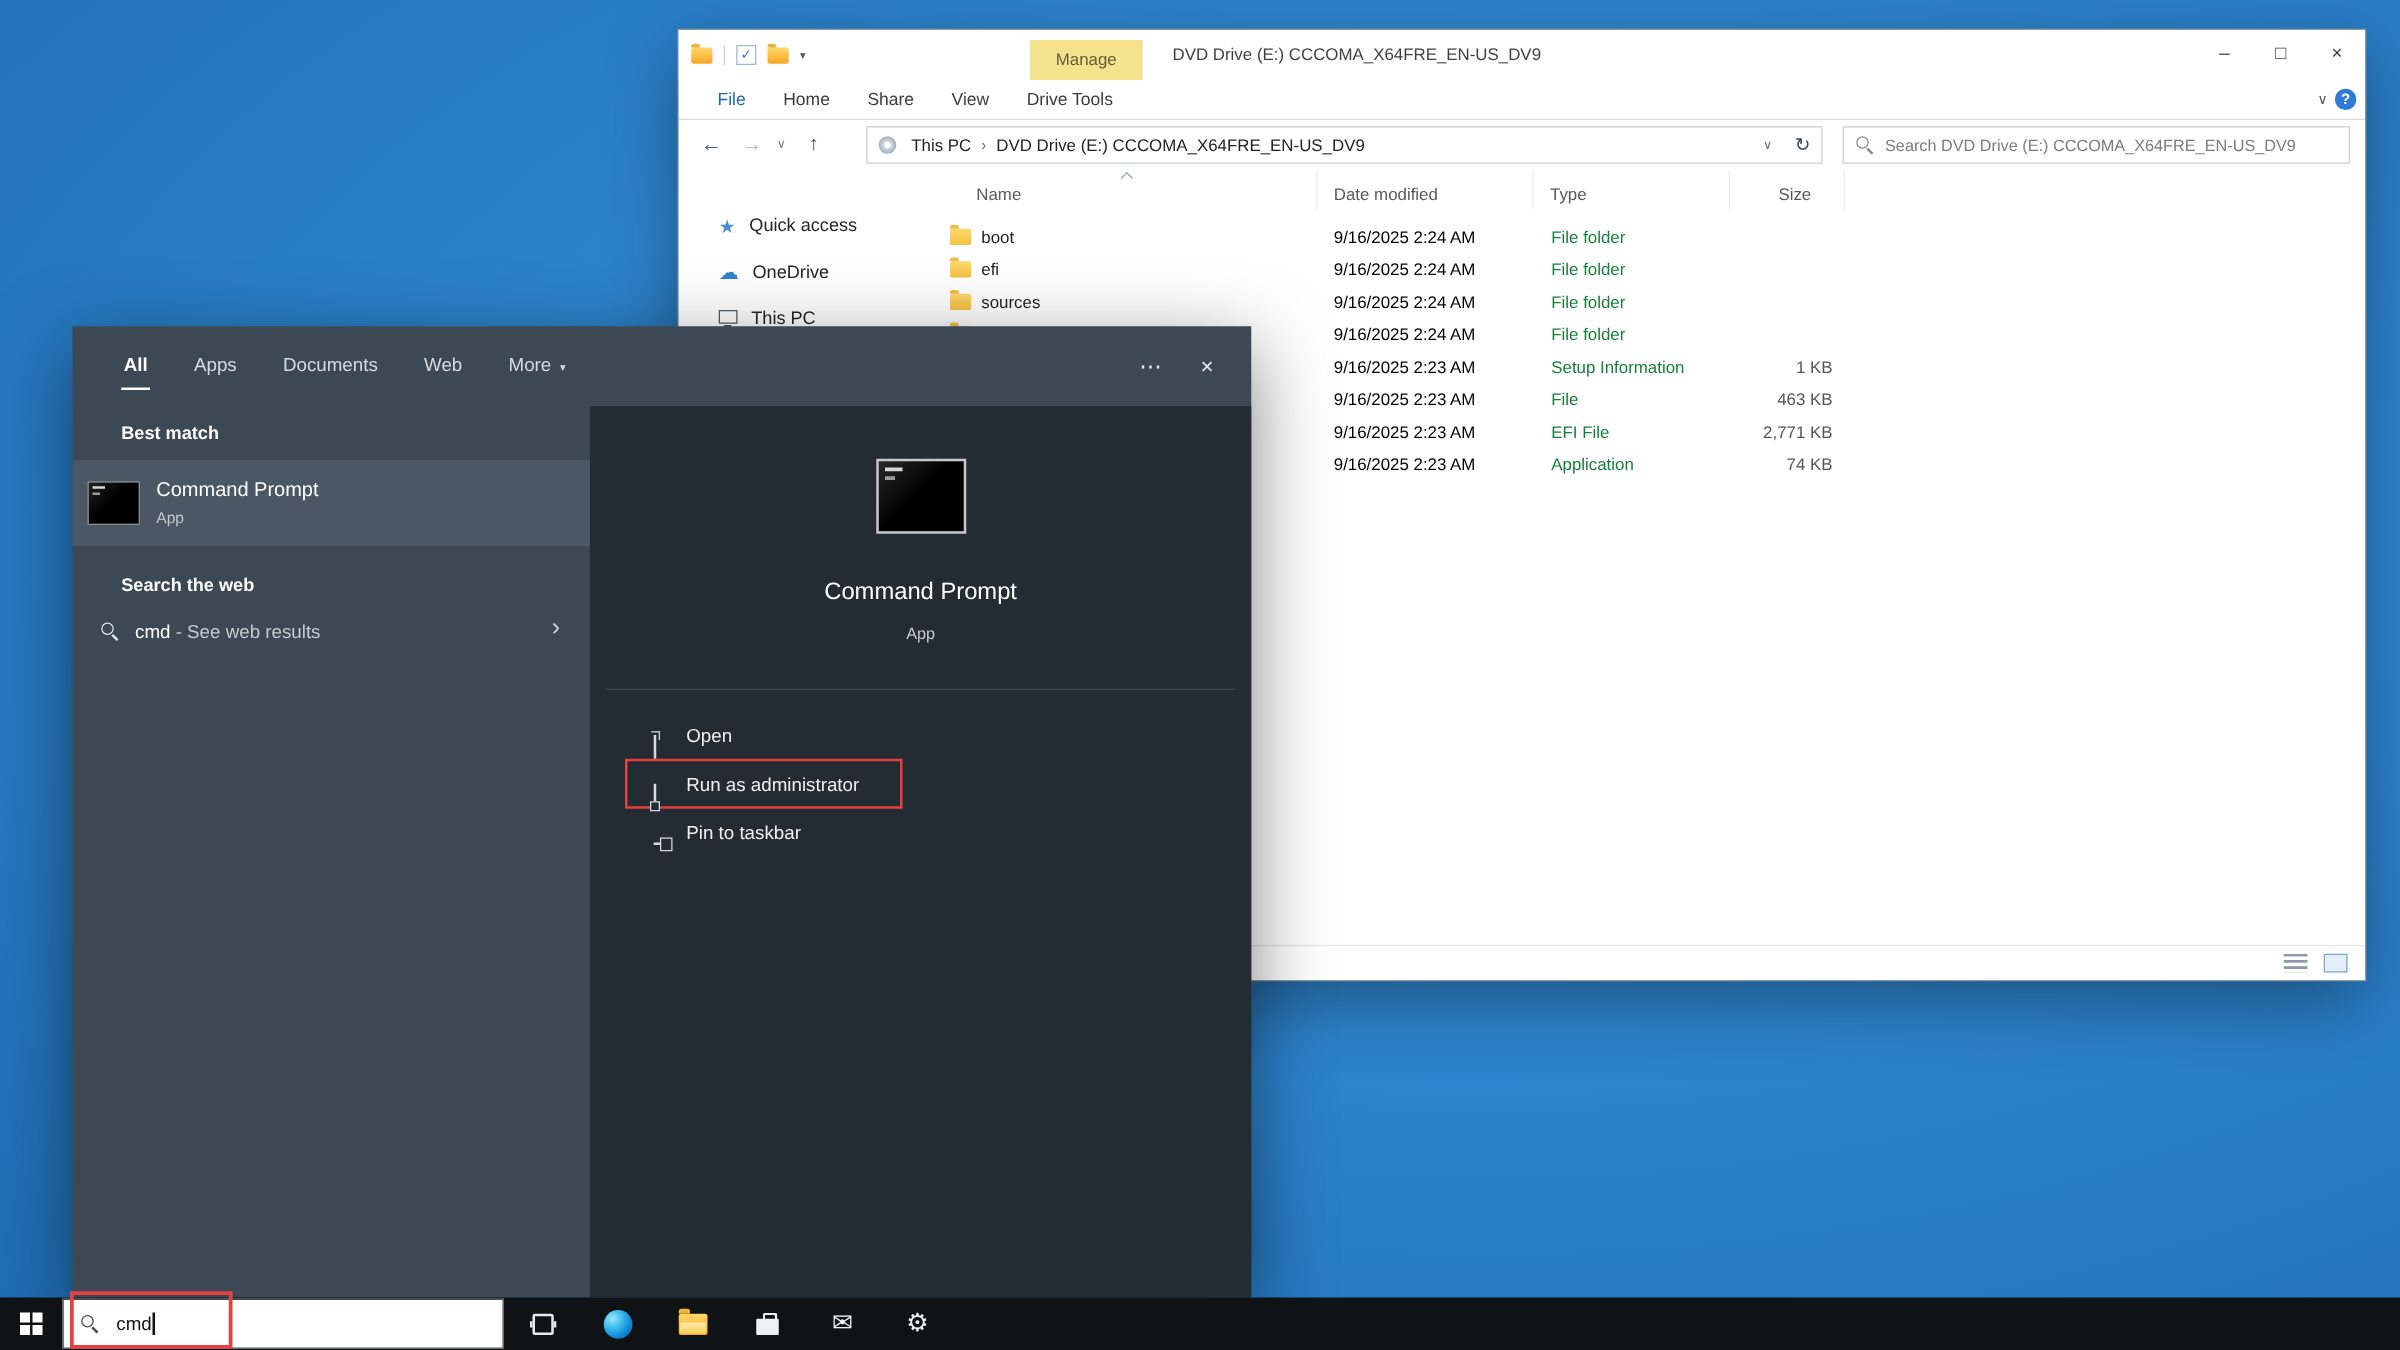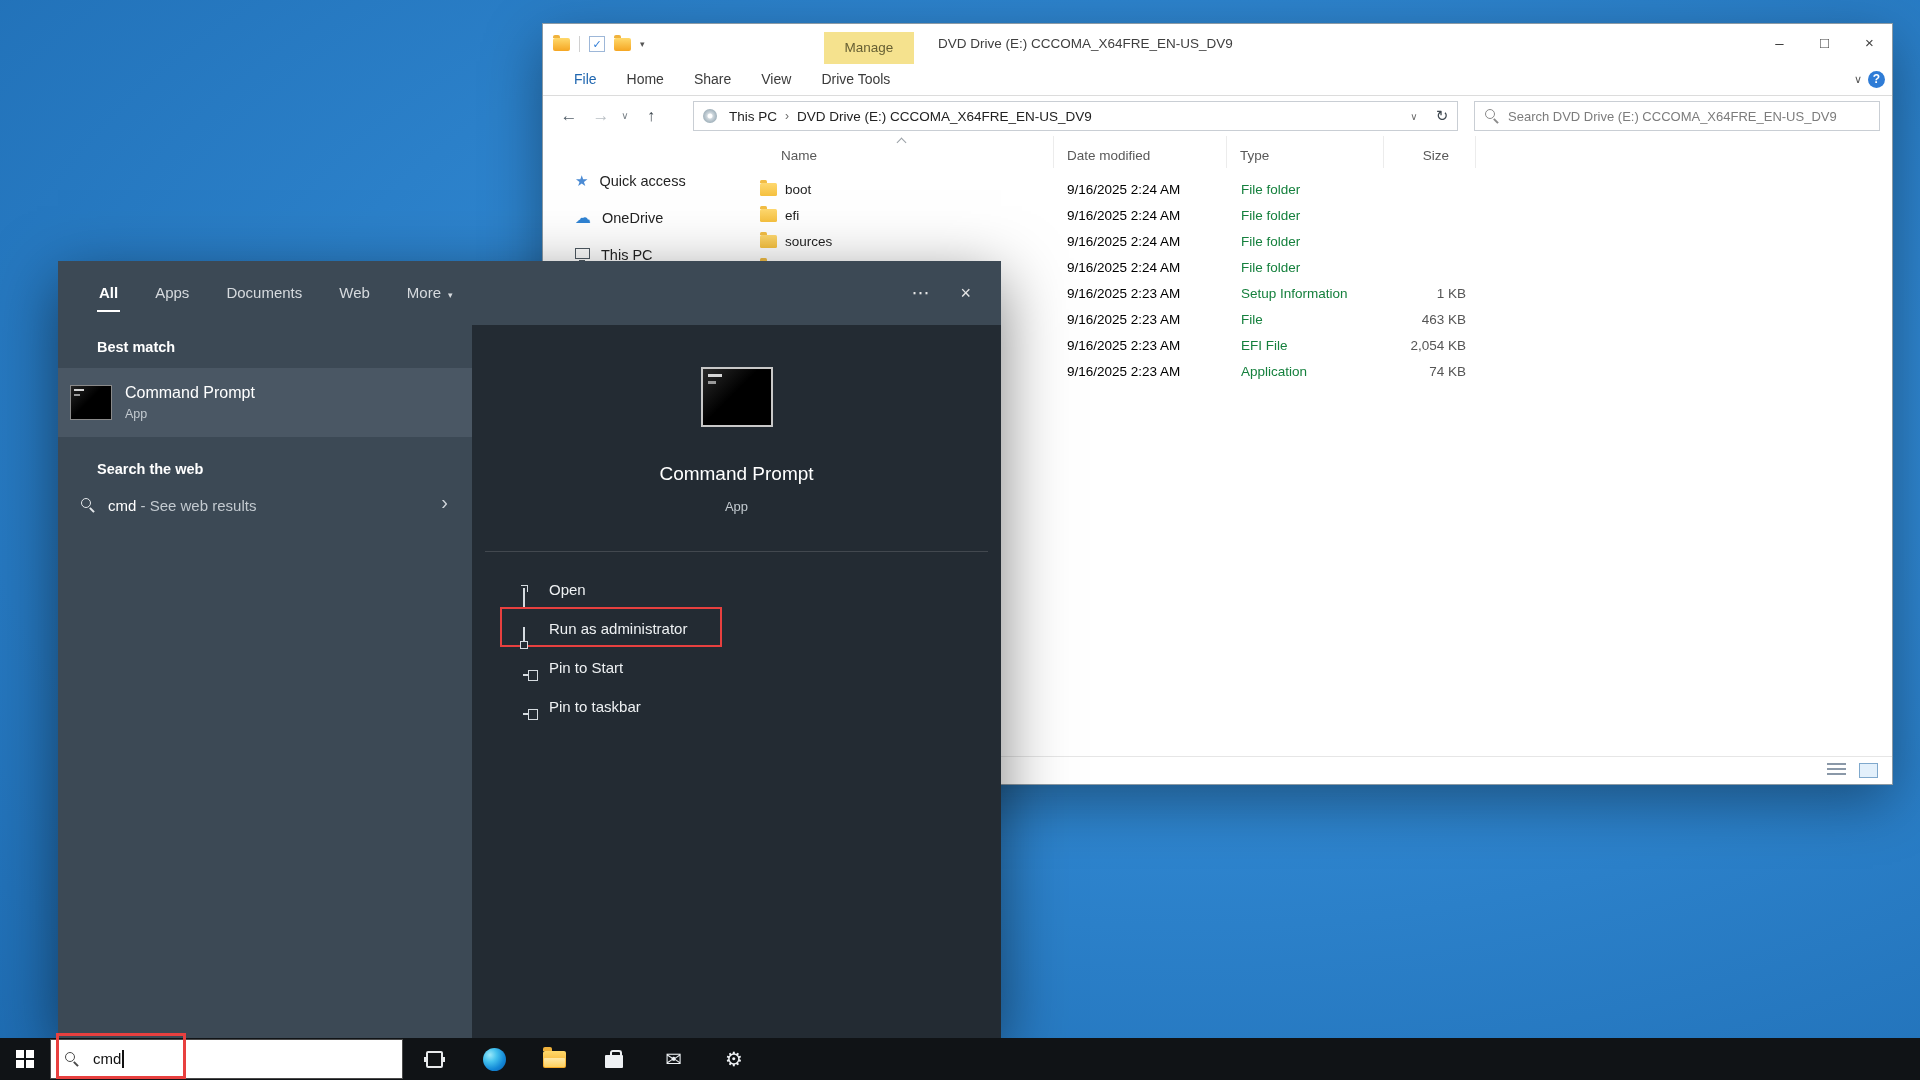--- a/index.html
+++ b/index.html
@@ -299,21 +299,21 @@
           <span class="cell-date">9/16/2025 2:23 AM</span>
           <span class="cell-type">File</span>
           <span class="cell-size">463 KB</span>
         </div>
         <div class="frow">
           <span class="cell-name">
               <span></span>
             </span>
           <span class="cell-date">9/16/2025 2:23 AM</span>
           <span class="cell-type">EFI File</span>
-          <span class="cell-size">2,054 KB</span>
+          <span class="cell-size">2,771 KB</span>
         </div>
         <div class="frow">
           <span class="cell-name">
               <span></span>
             </span>
           <span class="cell-date">9/16/2025 2:23 AM</span>
           <span class="cell-type">Application</span>
           <span class="cell-size">74 KB</span>
         </div>
       </div>
@@ -365,24 +365,20 @@
           <span class="a-icon open-ico"></span>
           <span class="a-label">Open</span>
         </div>
         <div class="action">
           <span class="red-outline"></span>
           <span class="a-icon admin-ico"></span>
           <span class="a-label">Run as administrator</span>
         </div>
         <div class="action">
           <span class="a-icon pin-ico"></span>
-          <span class="a-label">Pin to Start</span>
-        </div>
-        <div class="action">
-          <span class="a-icon pin-ico"></span>
           <span class="a-label">Pin to taskbar</span>
         </div>
       </div>
     </div>
   </div>
 
   <div class="taskbar">
     <div class="start-btn">
       <span class="start-grid">
           <i></i>

